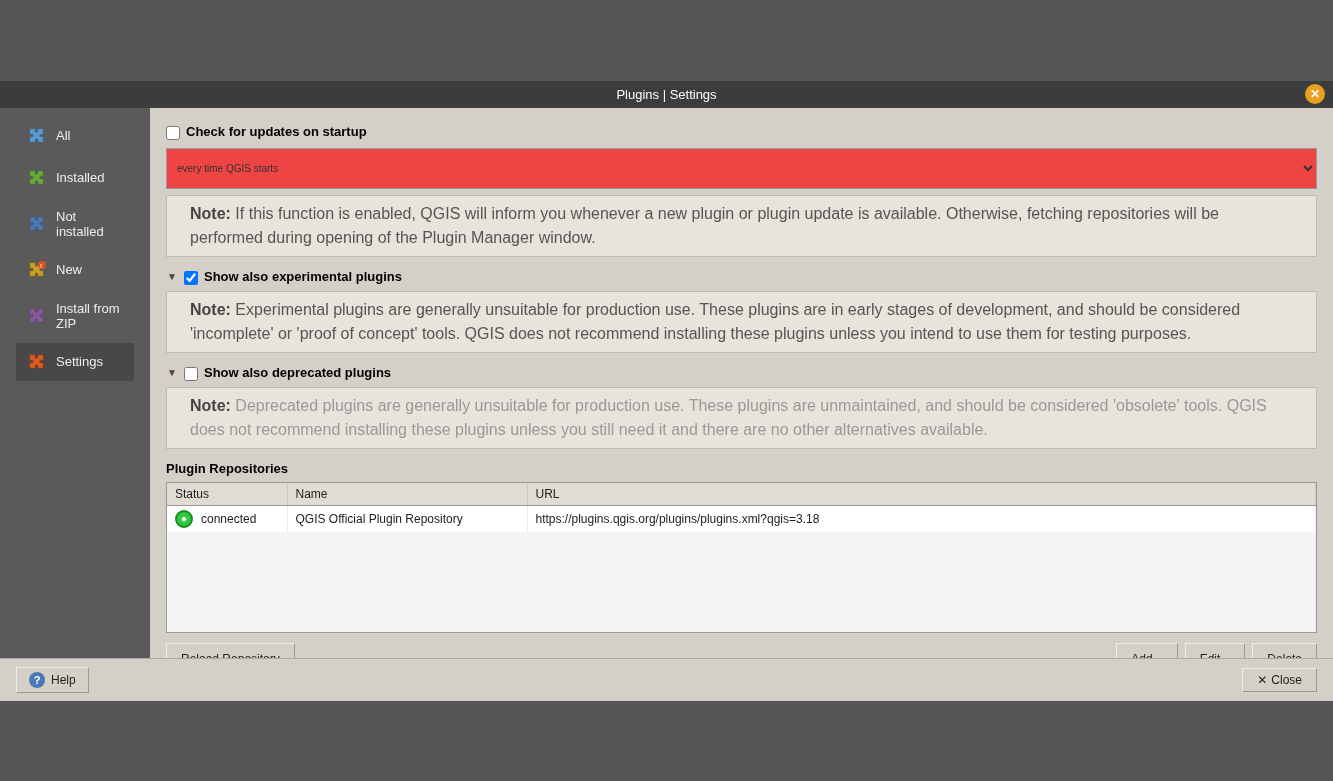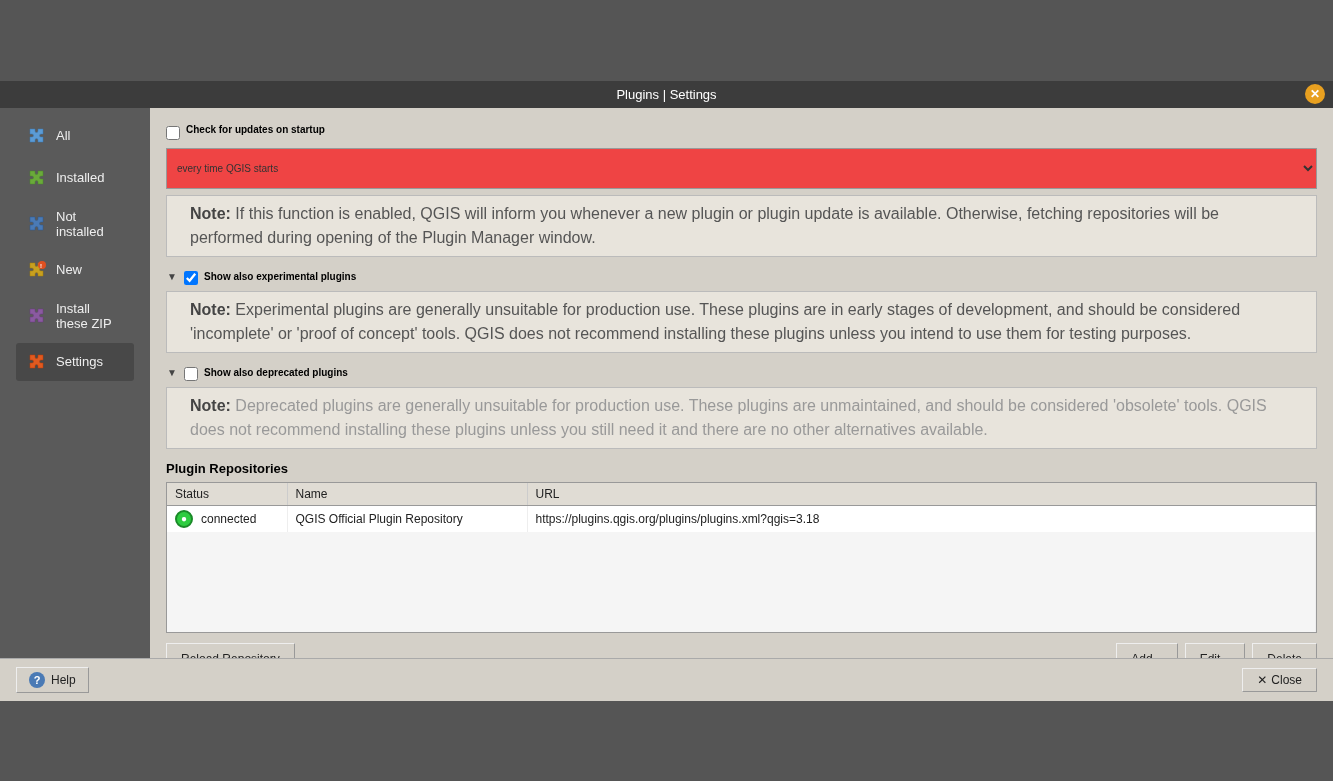--- a/index.html
+++ b/index.html
@@ -101,21 +101,21 @@
       display: flex;
       flex-direction: column;
       gap: 12px;
     }
     .section-row {
       display: flex;
       align-items: flex-start;
       gap: 6px;
     }
     .section-title {
-      font-size: 10px;
+      font-size: 13px;
       font-weight: bold;
       color: #000;
     }
     .section-checkbox {
       margin-top: 2px;
       width: 14px;
       height: 14px;
       cursor: pointer;
     }
     .dropdown-select {
@@ -324,21 +324,21 @@
         </div>
         <span>New</span>
       </div>
 
       <div class="sidebar-item">
         <div class="sidebar-icon icon-zip">
           <svg class="puzzle-svg" viewBox="0 0 22 22" fill="none">
             <path d="M4 4h5v2a1.5 1.5 0 003 0V4h5v5h-2a1.5 1.5 0 000 3h2v5h-5v-2a1.5 1.5 0 00-3 0v2H4v-5h2a1.5 1.5 0 000-3H4V4z" fill="#8a5aa0" stroke="#6a3a80" stroke-width="0.5"></path>
           </svg>
         </div>
-        <span>Install these ZIP</span>
+        <span>Install from ZIP</span>
       </div>
 
       <div class="sidebar-item active">
         <div class="sidebar-icon icon-settings">
           <svg class="puzzle-svg" viewBox="0 0 22 22" fill="none">
             <path d="M4 4h5v2a1.5 1.5 0 003 0V4h5v5h-2a1.5 1.5 0 000 3h2v5h-5v-2a1.5 1.5 0 00-3 0v2H4v-5h2a1.5 1.5 0 000-3H4V4z" fill="#e05a20" stroke="#c03a00" stroke-width="0.5"></path>
           </svg>
         </div>
         <span>Settings</span>
       </div>

